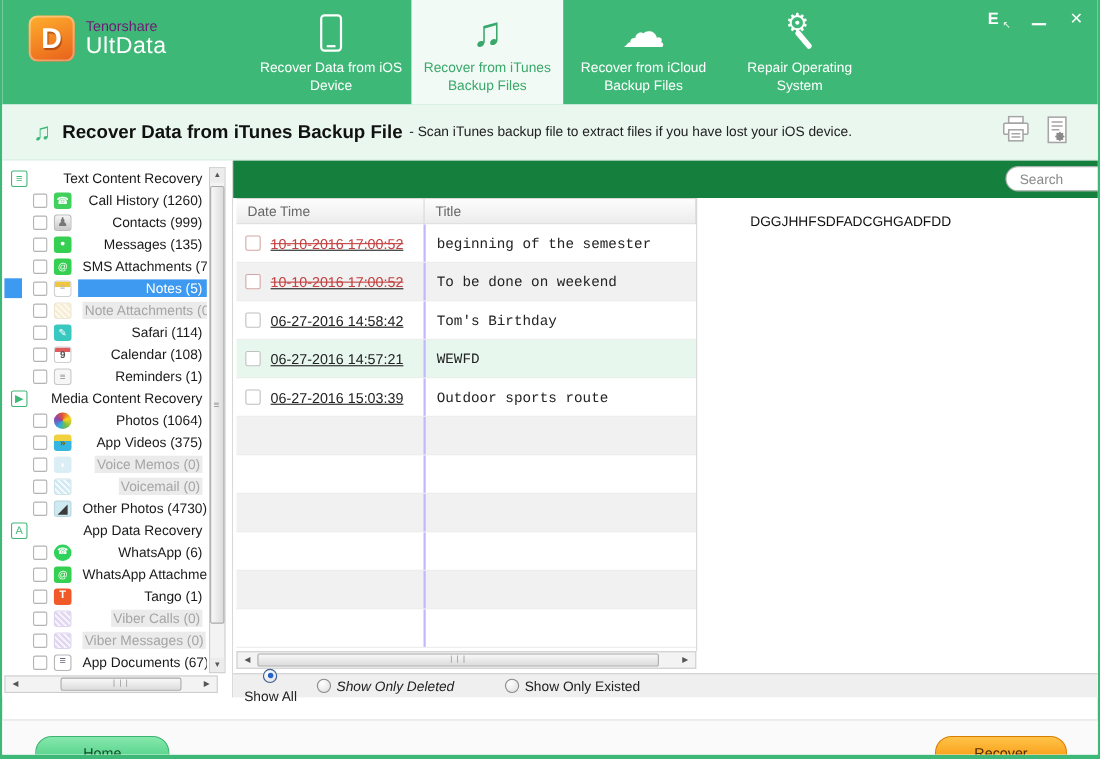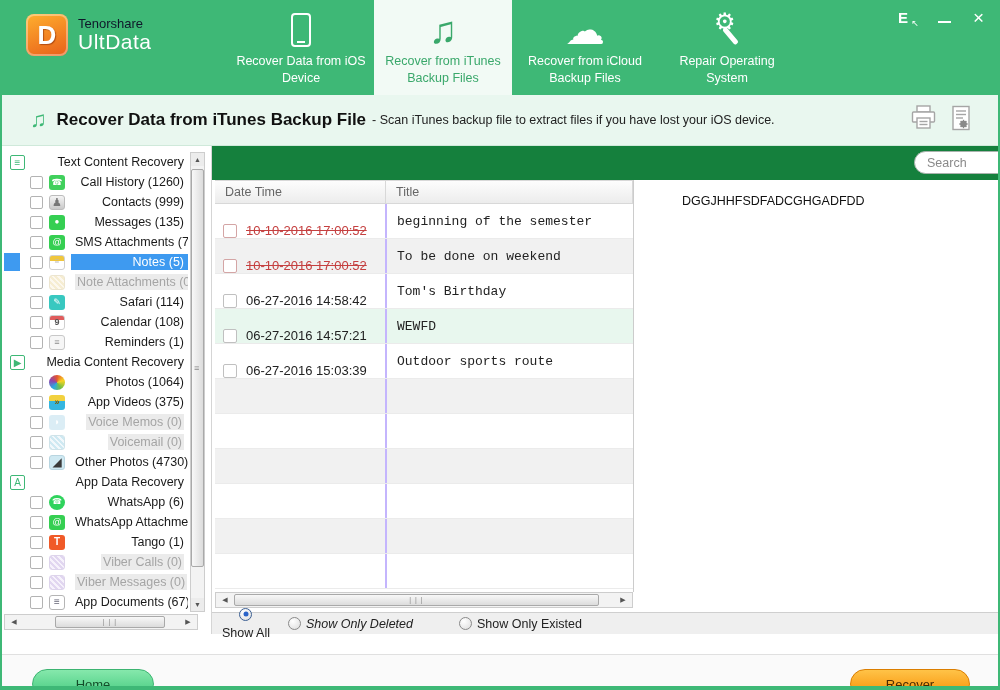--- a/index.html
+++ b/index.html
@@ -6,21 +6,21 @@
   html,body { width:1000px; height:690px; font-family:"Liberation Sans","DejaVu Sans",sans-serif; }
   #app { position:relative; width:1000px; height:690px; background:#fff; overflow:hidden;
          border-left:2px solid #3eb876; border-right:2px solid #3eb876; border-bottom:4px solid #3eb876; }
 
   
   .header { position:absolute; left:0; top:0; width:100%; height:95px; background:#3eb876; }
   .brand { position:absolute; left:24px; top:14px; display:flex; align-items:center; gap:10px; }
   .logo { width:42px; height:42px; border-radius:8px; background:linear-gradient(160deg,#ffb02e,#e85f1a);
           color:#fff; font-weight:bold; font-size:26px; display:flex; align-items:center; justify-content:center;
           box-shadow:inset 0 0 0 2px rgba(255,255,255,.35); text-shadow:1px 1px 1px rgba(120,30,0,.5); }
-  .brand-text .company { color:#0f172a; font-size:13px; }
+  .brand-text .company { color:#701a75; font-size:13px; }
   .brand-text .product { color:#ffffff; font-size:21px; line-height:1.05; letter-spacing:.5px; }
 
   .tabs { position:absolute; left:230px; top:0; height:95px; display:flex; gap:4px; }
   .tab { width:138px; height:95px; display:flex; flex-direction:column; justify-content:flex-end;
          align-items:center; padding-bottom:8px; color:#fff; cursor:pointer; }
   .tab.active { background:#f2faf5; color:#3aa86b; }
   .tab .ticon { height:46px; display:flex; align-items:center; justify-content:center; }
   .tab .tlabel { font-size:12.5px; text-align:center; line-height:1.35; }
   
   .iphone-icon { width:20px; height:34px; border:2px solid currentColor; border-radius:4px; position:relative; }
@@ -95,21 +95,21 @@
   .search-input::placeholder { color:#8a8a8a; }
 
   .table-zone { position:absolute; left:3px; top:34px; width:418px; }
   .thead { display:flex; height:24px; background:linear-gradient(180deg,#fdfdfd,#ececec);
            border:1px solid #d8d8d8; border-left:none; font-size:12.5px; color:#666; align-items:center; }
   .thead .c1 { width:170px; padding-left:10px; }
   .thead .c2 { flex:1; padding-left:10px; border-left:1px solid #d8d8d8; align-self:stretch; display:flex; align-items:center; }
   .tbody .row { display:flex; height:35px; align-items:center; border-bottom:1px solid #ebebeb; font-size:13px; color:#222; background:#fff; }
   .tbody .row:nth-child(even) { background:#f1f1f1; }
   .tbody .row.hl { background:#e8f7ee; }
-  .tbody .c1 { width:170px; display:flex; align-items:flex-end; gap:9px; padding-left:8px; align-self:stretch; }
+  .tbody .c1 { width:170px; display:flex; align-items:center; gap:9px; padding-left:8px; align-self:stretch;text-decoration:underline; }
   .tbody .c2 { flex:1; padding-left:10px; border-left:2px solid #c4b5fd; align-self:stretch; display:flex; align-items:center;font-family:Liberation Mono, monospace; }
   .row .rcb { width:14px; height:14px; border:1px solid #c0c0c0; border-radius:2px; background:#fff; flex:none; cursor:pointer; }
   .row.deleted .rcb { border-color:#d4a5a5; }
   .row.deleted .date { color:#c54040; text-decoration:line-through; }
   .table-hscroll { left:3px; top:446px; width:418px; }
 
   .vdivider { position:absolute; left:421px; top:34px; width:1px; height:412px; background:#cccccc; }
   .detail-panel { position:absolute; left:422px; top:34px; width:366px; height:412px; background:#fff; }
   .detail-text { position:absolute; left:48px; top:14px; font-size:12.5px; color:#111; }
 

